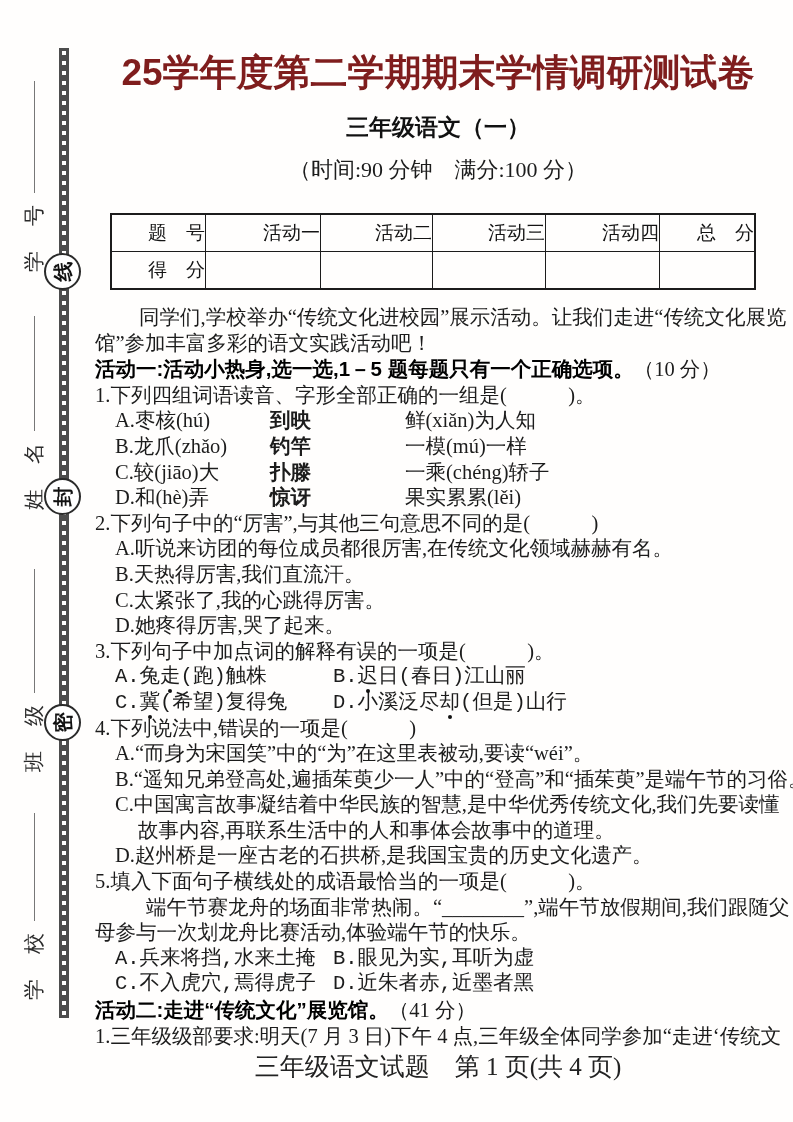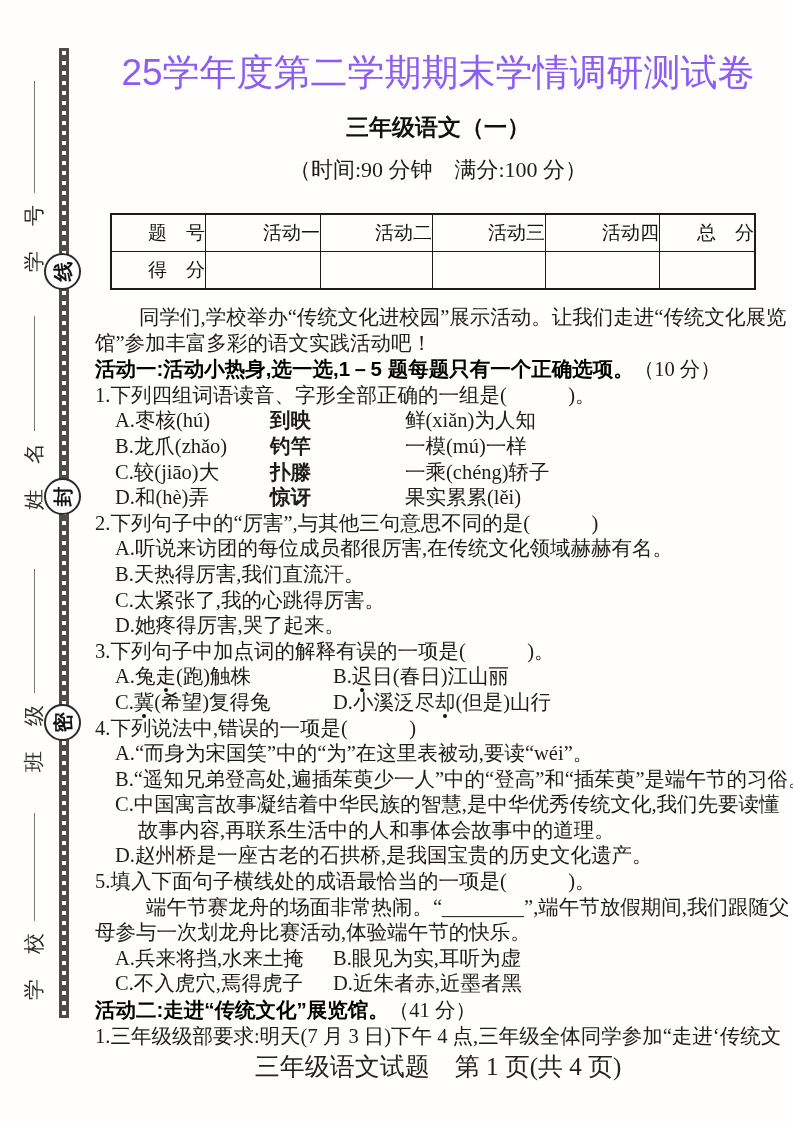--- a/index.html
+++ b/index.html
@@ -20,42 +20,42 @@
   .g4{top:1000px}.g4 .rot{width:193px}
   .mlabel{font-size:21px;color:#2a2a2a;letter-spacing:2px;white-space:nowrap;}
   .mline{flex:1;height:0;border-top:1.6px solid #777;margin-left:10px;margin-right:6px;}
   .seal{position:absolute;left:44px;width:37px;height:37px;box-sizing:border-box;border:2.5px solid #2b2b2b;
         border-radius:50%;background:#fff;z-index:3;display:flex;align-items:center;justify-content:center;}
   .s1{top:253px}.s2{top:478px}.s3{top:704px}
   .seal span{transform:rotate(-90deg);font-size:20px;font-weight:bold;color:#111;}
 
   
   .content{position:absolute;left:95px;top:50px;width:686px;}
-  .t1{font-family:"Liberation Sans","DejaVu Sans",sans-serif;font-weight:normal;font-size:37px;
-      line-height:46px;text-align:center;white-space:nowrap;letter-spacing:0px;color:#8b5cf6;}
+  .t1{font-family:"Liberation Sans","DejaVu Sans",sans-serif;font-weight:bold;font-size:37px;
+      line-height:46px;text-align:center;white-space:nowrap;letter-spacing:0px;color:#7f1d1d;}
   .t2{font-weight:bold;font-size:23px;line-height:40px;text-align:center;margin-top:12px;color:#111;}
   .t3{font-size:22px;line-height:26px;text-align:center;margin-top:9px;}
 
   table.score{border-collapse:collapse;margin-top:30px;margin-left:15px;table-layout:fixed;}
   table.score td{border:1.5px solid #1c1c1c;height:36px;text-align:right;font-size:19px;
       padding:0;color:#141414;}
   table.score{border:2.5px solid #1c1c1c;}
 
   .bodytext{margin-top:15px;font-size:20.5px;}
   .line{line-height:25.6px;white-space:nowrap;}
   .indent1{text-indent:44px;text-align:center;}
   .indent2{text-indent:51px;}
   .hline{font-family:"Liberation Sans","DejaVu Sans",sans-serif;font-weight:bold;color:#000;}
   .hline .score{font-family:"Liberation Serif","DejaVu Serif",serif;font-weight:normal;color:#1c1c1c;}
   .opt{padding-left:20px;}
   .optwrap{padding-left:43px;}
   .row3{display:flex;}
   .row3 .c1{width:155px;}
   .row3 .c2{width:135px;font-weight:bold;}
-  .row2{display:flex;}
+  .row2{display:flex;font-family:Liberation Mono, monospace;}
   .row2 .cA{width:218px;}
   .dt{position:relative;}
   .dt::after{content:"";position:absolute;left:50%;bottom:-5px;transform:translateX(-50%);
       width:4px;height:4px;border-radius:50%;background:#111;}
   .footer{position:absolute;left:95px;top:1050px;width:686px;text-align:center;font-size:25px;color:#222;}
 </style>
 </head>
 <body>
 
 <div class="page">

